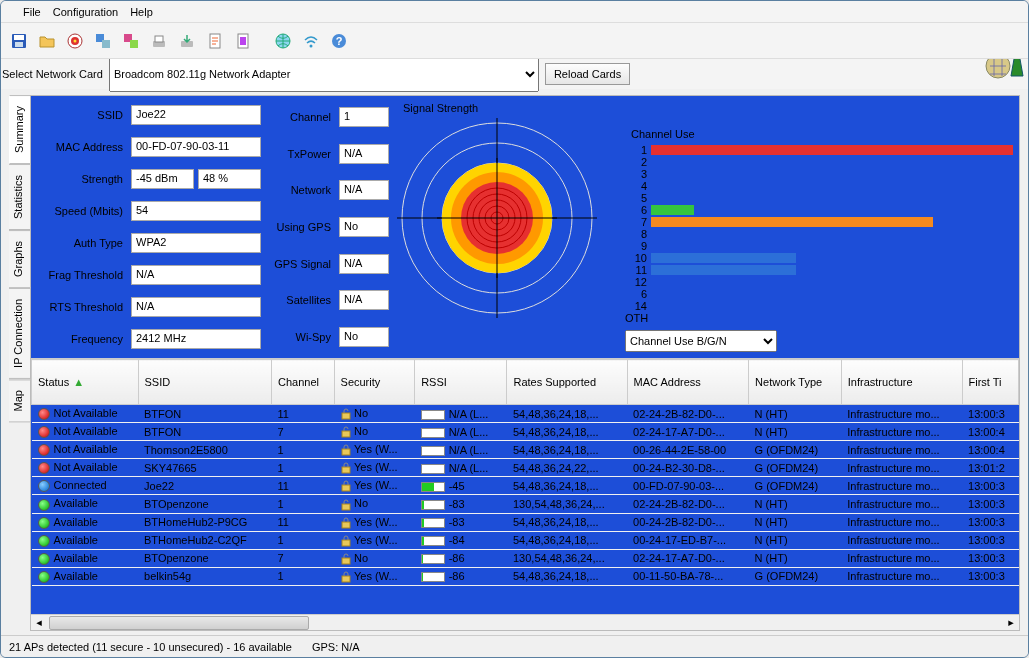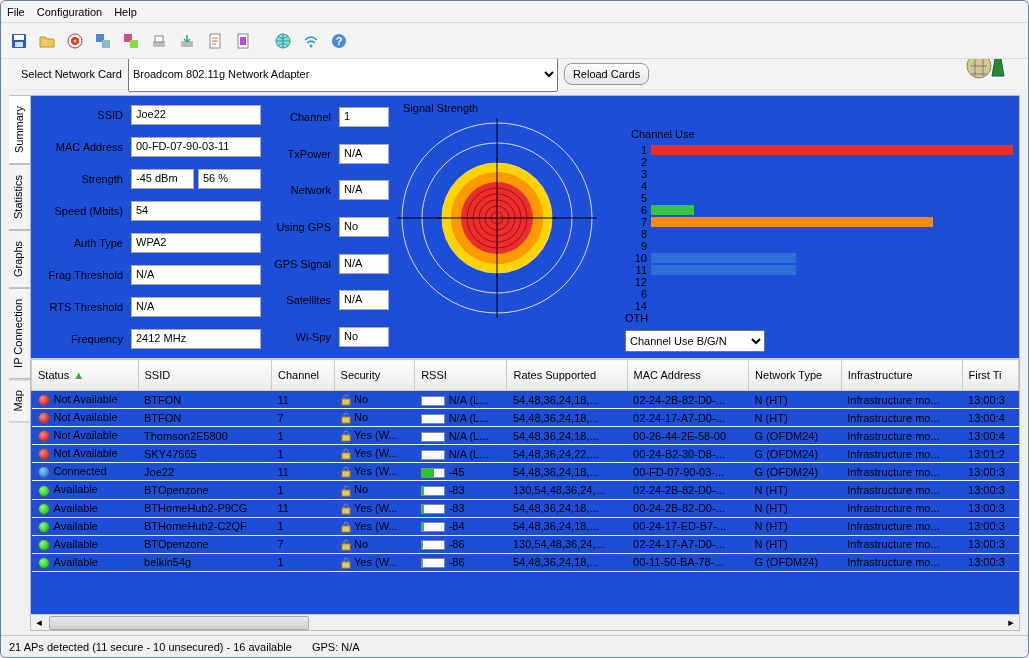--- a/index.html
+++ b/index.html
@@ -4,50 +4,50 @@
 <style>
 * { box-sizing: border-box; font-family: "Segoe UI", Tahoma, sans-serif; font-size: 11px; }
 body { margin: 0; background: #fff; }
 .window { width: 1029px; height: 658px; border: 1px solid #5a7fa0; background: #f0f0f0; display: flex; flex-direction: column; border-radius: 6px; overflow: hidden; box-shadow: 0 0 8px rgba(0,0,0,.3); }
 .titlebar { height: 28px; background: linear-gradient(#f8f8f8,#e0e8f0); display: flex; align-items: center; padding: 0 6px; border-bottom: 1px solid #ccc; }
 .titlebar .icon { width:16px; height:16px; margin-right:6px; }
 .titlebar .title { flex:1; color:#333; }
 .winbtns { display:flex; gap:2px; }
 .winbtn { width:28px; height:18px; border:1px solid #8aa; background:linear-gradient(#eef4fa,#cfe0ef); border-radius:3px; display:flex; align-items:center; justify-content:center; font-size:10px; color:#336; }
 .winbtn.close { background:linear-gradient(#f59b8e,#d9534f); color:#fff; border-color:#a33; width:44px; }
-.menubar { height:22px; background:#f4f4f4; display:flex; align-items:center; padding:0 6px; gap:12px; border-bottom:1px solid #ddd; }
+.menubar { height:22px; background:#f4f4f4; display:flex; align-items:center; padding:0 22px; gap:12px; border-bottom:1px solid #ddd; }
 .menubar span { color:#000; }
 .toolbar { height:36px; background:#f4f4f4; display:flex; align-items:center; gap:4px; padding:0 6px; border-bottom:1px solid #ddd; position:relative; }
 .tbtn { width:24px; height:24px; border:1px solid transparent; display:flex; align-items:center; justify-content:center; }
-.selrow { height:30px; display:flex; align-items:center; padding:4px 20px; gap:6px; background:#f4f4f4; }
+.selrow { height:30px; display:flex; align-items:center; padding:4px 1px; gap:6px; background:#f4f4f4; }
 .selrow select { flex:0 0 430px; height:36px; font-size:11px; }
-.btn { height:22px; padding:0 8px; background:linear-gradient(#fdfdfd,#e6e6e6); border:1px solid #999; border-radius:8px; }
+.btn { height:22px; padding:0 8px; background:linear-gradient(#fdfdfd,#e6e6e6); border:1px solid #999; border-radius:0; }
 .content { flex:1; display:flex; padding:6px 8px 4px 8px; gap:0; overflow:hidden; }
 .vtabs { width:22px; display:flex; flex-direction:column; }
 .vtab { writing-mode:vertical-rl; transform:rotate(180deg); padding:10px 3px; border:1px solid #bbb; background:#f4f4f4; font-size:11px; text-align:center; border-right:none; }
 .vtab.active { background:#fff; border-right:1px solid #fff; position:relative; z-index:2; }
 .panel { flex:1; border:1px solid #bbb; background:#1d4ed8; display:flex; flex-direction:column; overflow:hidden; margin-left:-1px; }
 .upper { display:flex; padding:6px; gap:8px; }
 .fieldgrid { display:grid; grid-template-columns:90px 130px; gap:6px 4px; align-items:center; }
 .fieldgrid label { text-align:right; padding-right:4px; }
 .fieldgrid .val { border:1px solid #aaa; background:#fff; height:20px; padding:2px 4px; }
 .fieldgrid2 { display:grid; grid-template-columns:66px 50px; gap:6px 4px; align-items:center; }
 .fieldgrid2 label { text-align:right; padding-right:4px; }
 .fieldgrid2 .val { border:1px solid #aaa; background:#fff; height:20px; padding:2px 4px; }
 .sigbox { flex:0 0 220px; }
 .sigbox .hdr, .chbox .hdr { font-size:11px; margin-bottom:4px; margin-left:6px; }
 .radar { width:200px; height:200px; position:relative; margin:0 auto; }
 .chbox { flex:1;margin-top:26px; }
 .chbars { display:grid; grid-template-columns:26px 1fr; row-gap:0; align-items:center; font-size:10px; }
 .chbars .num { text-align:right; padding-right:4px; line-height:12px; }
 .chbar { height:10px; }
-.chsel { margin-top:6px; height:22px; width:140px; }
+.chsel { margin-top:6px; height:22px; width:152px; }
 .grid { flex:1; overflow:auto; border-top:1px solid #ccc; }
 table { border-collapse:collapse; width:100%; }
-th { background:linear-gradient(#fdfdfd,#ececec); border:1px solid #ccc; text-align:left; padding:9px 6px; font-weight:normal; position:sticky; top:0; white-space:nowrap; }
+th { background:linear-gradient(#fdfdfd,#ececec); border:1px solid #ccc; text-align:left; padding:16px 6px; font-weight:normal; position:sticky; top:0; white-space:nowrap; }
 td { padding:2px 6px; white-space:nowrap; border-bottom:1px solid #f0f0f0; }
 .dot { display:inline-block; width:12px; height:12px; border-radius:50%; vertical-align:middle; margin-right:4px; border:1px solid #555; }
 .dot.red { background:radial-gradient(circle at 35% 35%, #f88, #c00); }
 .dot.green { background:radial-gradient(circle at 35% 35%, #8f8, #0a0); }
 .dot.blue { background:radial-gradient(circle at 35% 35%, #8cf, #06c); }
 .lock { display:inline-block; width:12px; height:12px; vertical-align:middle; margin-right:2px; }
 .rssibox { display:inline-block; width:24px; height:10px; border:1px solid #888; background:#fff; margin-right:4px; vertical-align:middle; position:relative; }
 .rssifill { position:absolute; left:0; top:0; bottom:0; background:#2c2; }
 .hscroll { height:16px; background:#f0f0f0; border-top:1px solid #ccc; display:flex; align-items:center; }
 .hthumb { height:14px; background:linear-gradient(#e8e8e8,#d0d0d0); border:1px solid #aaa; border-radius:2px; }
@@ -168,21 +168,21 @@
     <div class="panel">
       <div class="upper">
         <div class="fieldgrid">
           <label>SSID</label>
             <div class="val">Joe22</div>
           <label>MAC Address</label>
             <div class="val">00-FD-07-90-03-11</div>
           <label>Strength</label>
             <div class="strength-split">
               <div class="val">-45 dBm</div>
-              <div class="val" style="width:46px">56 %</div>
+              <div class="val" style="width:46px">48 %</div>
             </div>
           <label>Speed (Mbits)</label>
             <div class="val">54</div>
           <label>Auth Type</label>
             <div class="val">WPA2</div>
           <label>Frag Threshold</label>
             <div class="val">N/A</div>
           <label>RTS Threshold</label>
             <div class="val">N/A</div>
           <label>Frequency</label>

